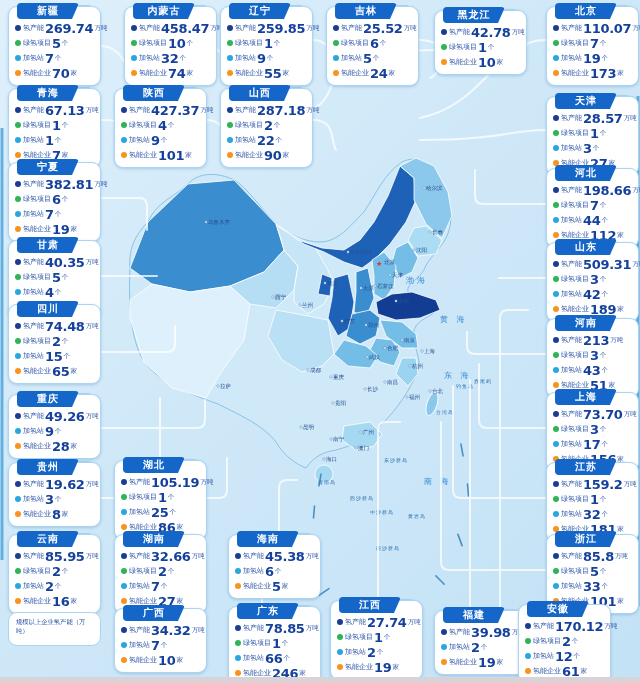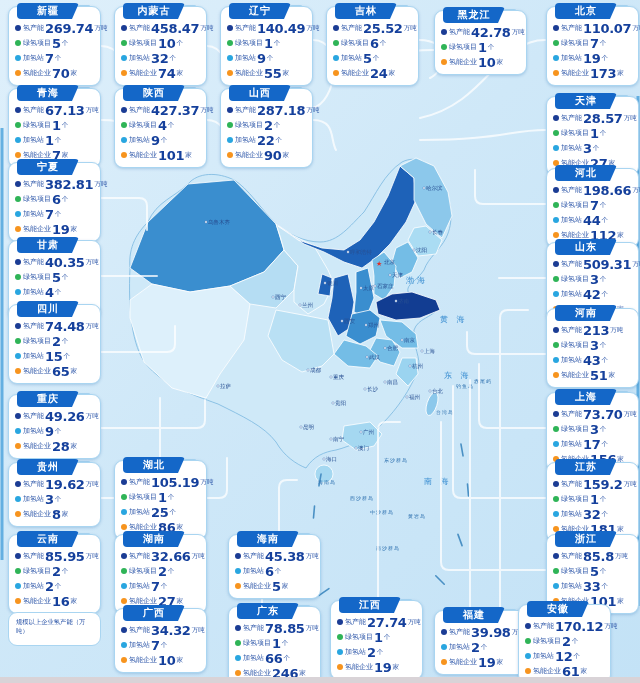--- a/index.html
+++ b/index.html
@@ -230,21 +230,21 @@
           <span class="stat-value">7</span>
           <span class="stat-unit">个</span>
         </div>
         <div class="stat-row">
           <span class="dot" style="background: rgb(247, 148, 30);"></span>
           <span class="stat-label">氢能企业</span>
           <span class="stat-value">70</span>
           <span class="stat-unit">家</span>
         </div>
       </div>
-      <div class="card" style="left: 114px; top: 6px;">
+      <div class="card" style="left: 124px; top: 6px;">
         <div class="card-tab">
           <span>内蒙古</span>
         </div>
         <div class="card-tabshadow"></div>
         <div class="stat-row">
           <span class="dot" style="background: rgb(27, 60, 148);"></span>
           <span class="stat-label">氢产能</span>
           <span class="stat-value">458.47</span>
           <span class="stat-unit">万吨</span>
         </div>
@@ -268,21 +268,21 @@
         </div>
       </div>
       <div class="card" style="left: 220px; top: 6px;">
         <div class="card-tab">
           <span>辽宁</span>
         </div>
         <div class="card-tabshadow"></div>
         <div class="stat-row">
           <span class="dot" style="background: rgb(27, 60, 148);"></span>
           <span class="stat-label">氢产能</span>
-          <span class="stat-value">140.49</span>
+          <span class="stat-value">259.85</span>
           <span class="stat-unit">万吨</span>
         </div>
         <div class="stat-row">
           <span class="dot" style="background: rgb(47, 180, 87);"></span>
           <span class="stat-label">绿氢项目</span>
           <span class="stat-value">1</span>
           <span class="stat-unit">个</span>
         </div>
         <div class="stat-row">
           <span class="dot" style="background: rgb(41, 166, 224);"></span>
@@ -644,21 +644,21 @@
           <span class="stat-value">15</span>
           <span class="stat-unit">个</span>
         </div>
         <div class="stat-row">
           <span class="dot" style="background: rgb(247, 148, 30);"></span>
           <span class="stat-label">氢能企业</span>
           <span class="stat-value">65</span>
           <span class="stat-unit">家</span>
         </div>
       </div>
-      <div class="card" style="left: 546px; top: 308px;">
+      <div class="card" style="left: 546px; top: 318px;">
         <div class="card-tab">
           <span>河南</span>
         </div>
         <div class="card-tabshadow"></div>
         <div class="stat-row">
           <span class="dot" style="background: rgb(27, 60, 148);"></span>
           <span class="stat-label">氢产能</span>
           <span class="stat-value">213</span>
           <span class="stat-unit">万吨</span>
         </div>

